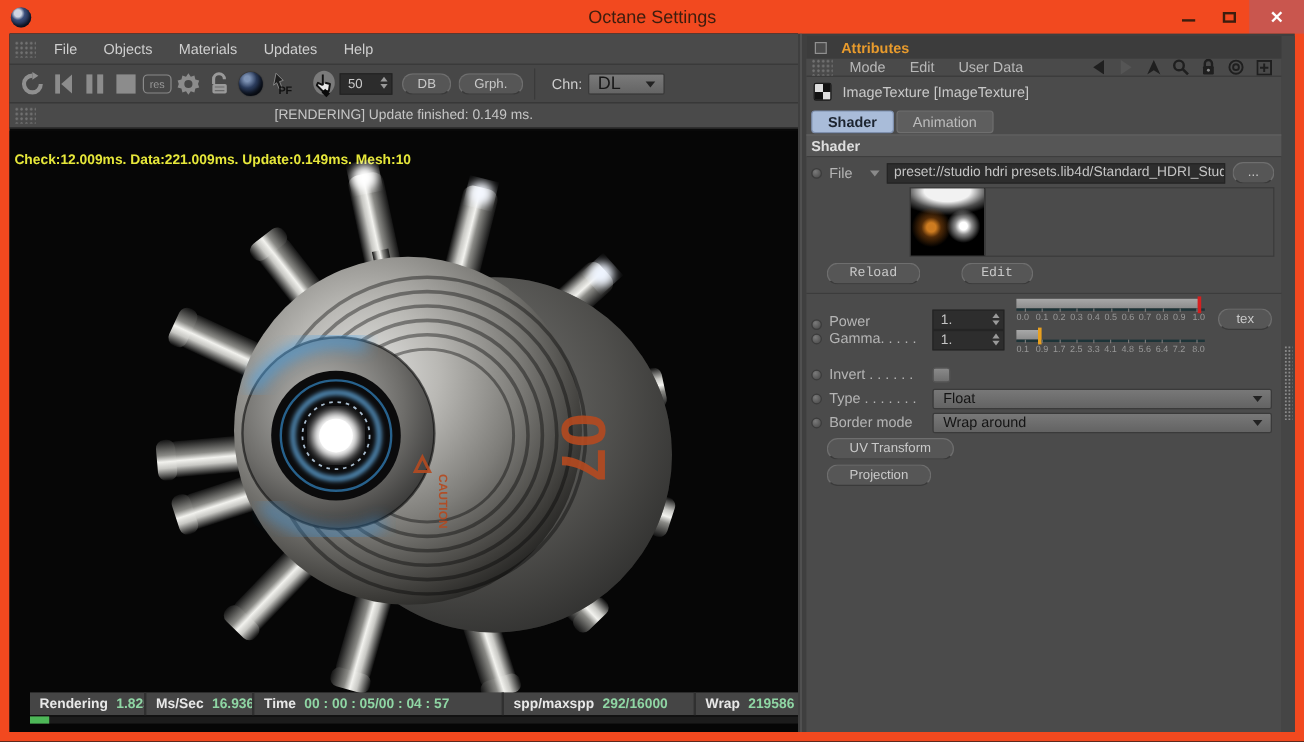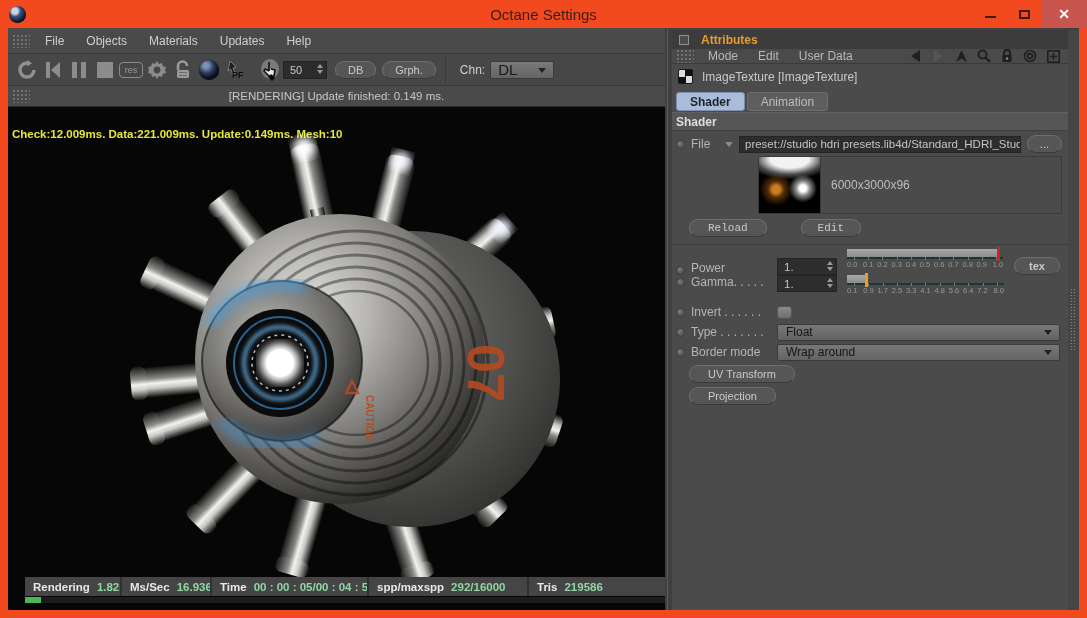--- a/index.html
+++ b/index.html
@@ -383,30 +383,30 @@
 
         <div class="render-bar">
           <div class="rb-seg" style="width:97px;">
             <span class="rb-label">Rendering</span>
             <span class="rb-value">1.825%</span>
           </div>
           <div class="rb-seg" style="width:90px;">
             <span class="rb-label">Ms/Sec</span>
             <span class="rb-value">16.936</span>
           </div>
-          <div class="rb-seg" style="width:157px;">
+          <div class="rb-seg" style="width:208px;">
             <span class="rb-label">Time</span>
             <span class="rb-value">00 : 00 : 05/00 : 04 : 57</span>
           </div>
           <div class="rb-seg" style="width:160px;">
             <span class="rb-label">spp/maxspp</span>
             <span class="rb-value">292/16000</span>
           </div>
           <div class="rb-seg" style="flex:1; border-right:none;">
-            <span class="rb-label">Tris</span>
+            <span class="rb-label">Wrap</span>
             <span class="rb-value">219586</span>
           </div>
         </div>
         <div class="progress-track">
           <div class="progress-fill" id="progress-fill" style="width: 2.555%;"></div>
         </div>
       </div>
     </div>
 
     <div class="gutter-line"></div>
@@ -487,21 +487,20 @@
         <span class="param-label" style="width:34px;">File</span>
         <span class="file-tri"></span>
         <span class="text-field">
           <span>preset://studio hdri presets.lib4d/Standard_HDRI_Studio_</span>
         </span>
         <span class="pill browse-btn">...</span>
       </div>
 
       <div class="thumb-box">
         <div class="thumb"></div>
-        <div class="thumb-info">6000x3000x96</div>
       </div>
 
       <div class="btn-row">
         <span class="pill" style="padding:0 18px;">Reload</span>
         <span class="pill" style="padding:0 16px;">Edit</span>
       </div>
 
       <div class="hr"></div>
 
       <div class="param-row" style="align-items:flex-end; min-height:27px;">
@@ -526,21 +525,21 @@
               <span class="tick">0.3</span>
               <span class="tick">0.4</span>
               <span class="tick">0.5</span>
               <span class="tick">0.6</span>
               <span class="tick">0.7</span>
               <span class="tick">0.8</span>
               <span class="tick">0.9</span>
               <span class="tick">1.0</span>
           </span>
         </span>
-        <span class="pill" style="margin-right:8px; padding:0 14px;font-weight:bold;">tex</span>
+        <span class="pill" style="margin-right:8px; padding:0 14px;">tex</span>
       </div>
 
       <div class="param-row" style="align-items:flex-start; min-height:27px;">
         <span class="bullet" style="margin-top:3px;"></span>
         <span class="param-label">Gamma. . . . .</span>
         <span class="value-field">
           <span>1.</span>
           <span class="spin">
               <i class="up"></i>
               <i class="dn"></i>

